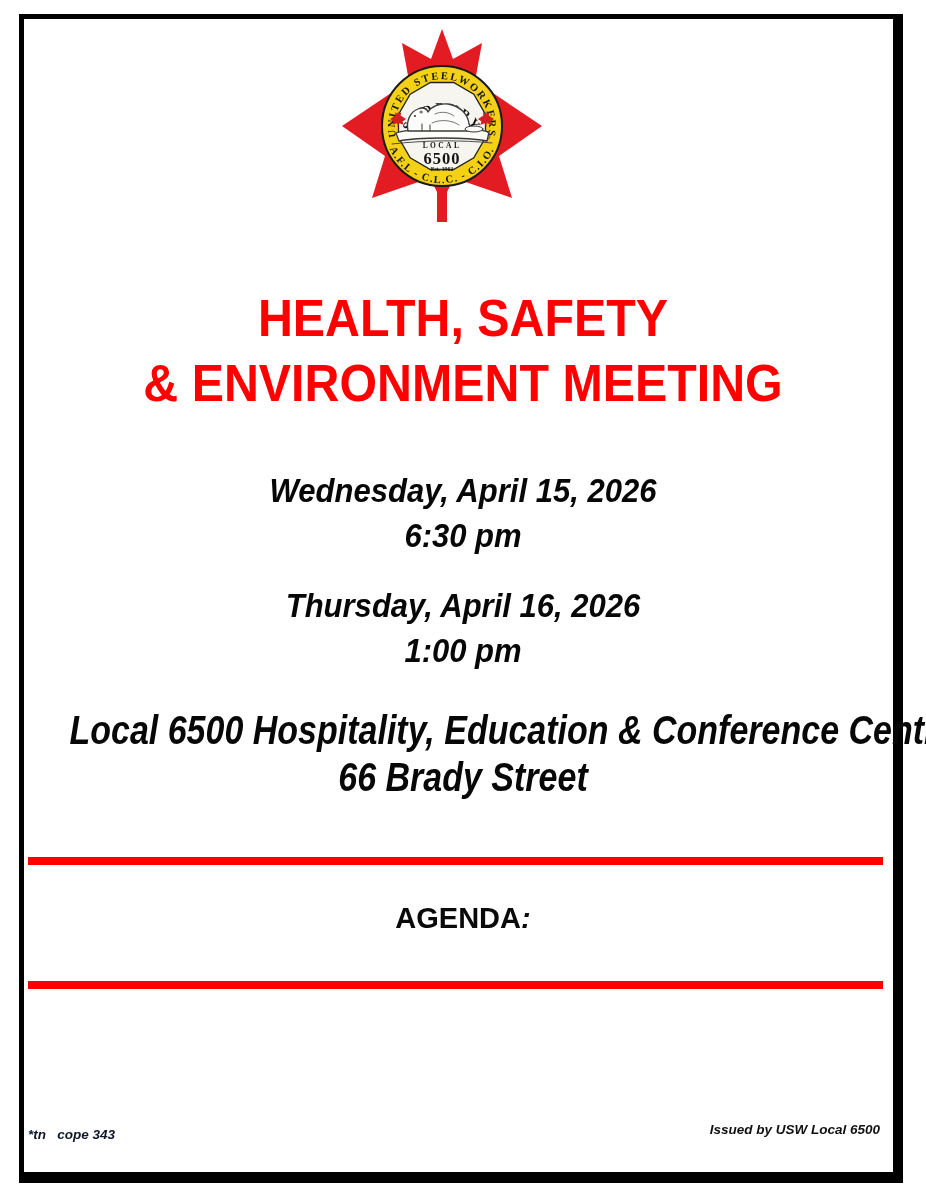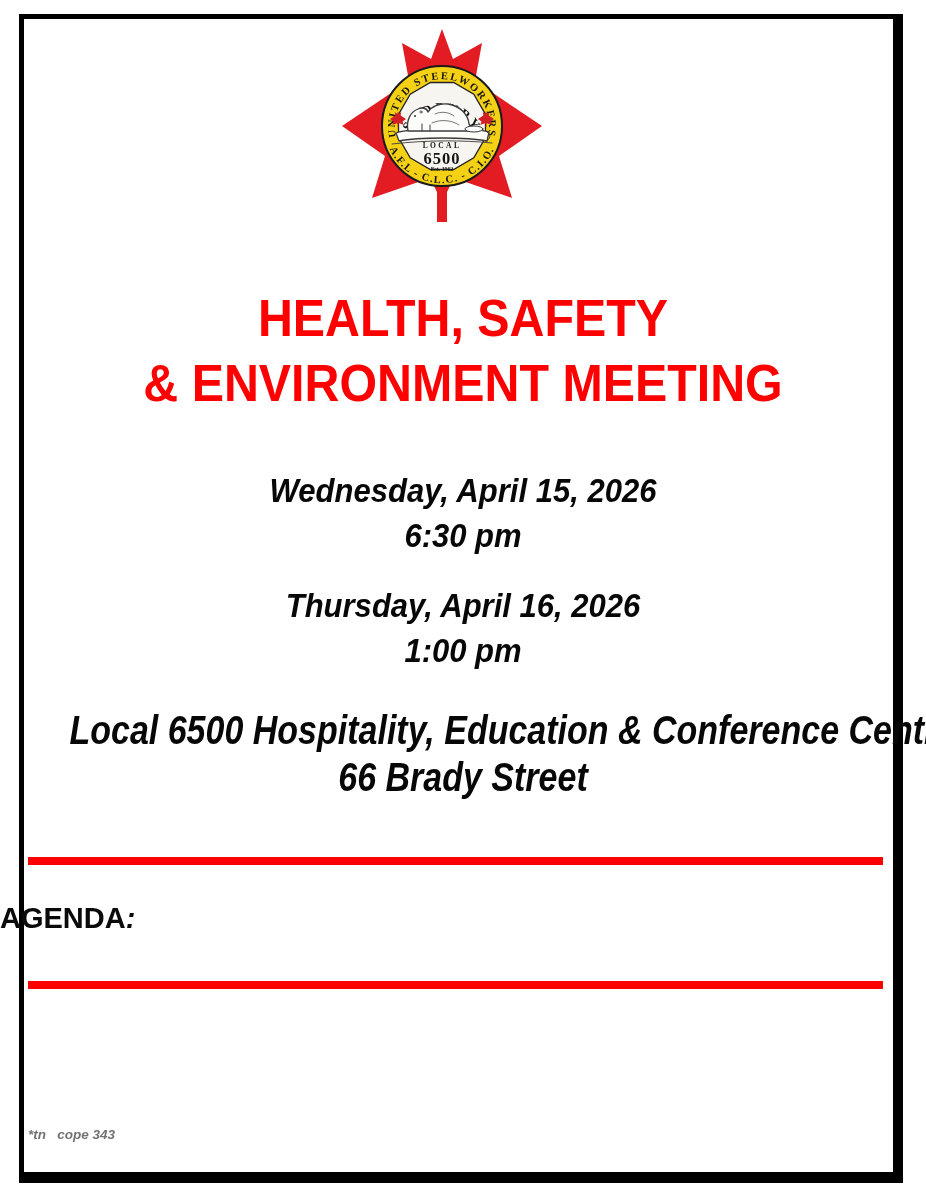--- a/index.html
+++ b/index.html
@@ -38,29 +38,29 @@
     transform:scaleX(0.85);transform-origin:50% 50%;
   }
   #venue-block{top:707px;}
 
   .red-rule{left:28px;width:855px;height:8px;background:#FF0000;}
   #rule-top{top:857px;}
   #rule-bottom{top:981px;}
 
   .agenda-row{
     top:902px;left:0;right:0;display:flex;justify-content:center;
-    align-items:baseline;gap:33px;font-size:29px;color:#0a0a0a;flex-direction:column;
+    align-items:baseline;gap:33px;font-size:29px;color:#0a0a0a;
   }
   .agenda-label{font-weight:700;}
   .agenda-colon{font-weight:700;font-style:italic;}
   .agenda-value{font-weight:400;letter-spacing:0.2px;}
 
   .footer-left{
     left:28px;top:1127px;font-size:13.5px;font-style:italic;font-weight:600;
-    white-space:pre;color:#737373;
+    white-space:pre;color:#0f172a;
   }
   .footer-right{
     right:46px;top:1120px;text-align:right;font-size:13.5px;line-height:20px;
     font-style:italic;font-weight:700;color:#111;white-space:nowrap;
   }
 
   .ring-text{font-family:"Liberation Serif",serif;font-weight:700;fill:#151515;}
   .badge-serif{font-family:"Liberation Serif",serif;fill:#151515;}
 </style>
 </head>
@@ -135,13 +135,14 @@
 </div>
 
 <div id="rule-top" class="abs red-rule"></div>
 <div class="abs agenda-row">
   <span><span class="agenda-label">AGENDA</span><span class="agenda-colon">:</span></span>
 </div>
 <div id="rule-bottom" class="abs red-rule"></div>
 
 <div class="abs footer-left">*tn   cope 343</div>
 <div class="abs footer-right">
+  <div>Issued by USW Local 6500</div>
 </div>
 
 </body></html>

